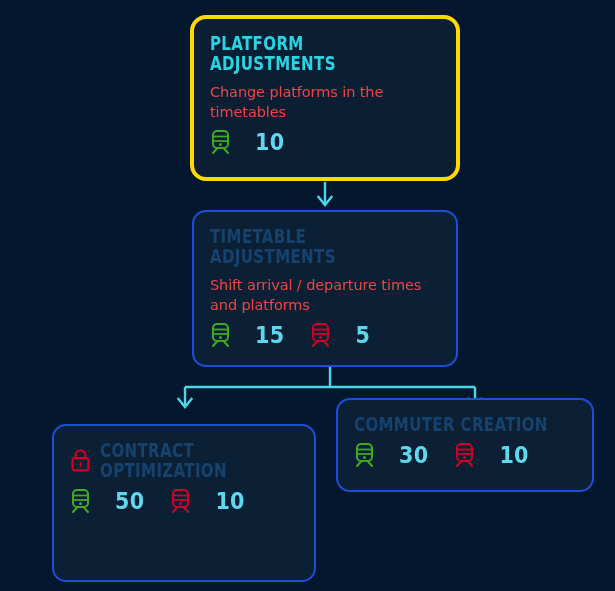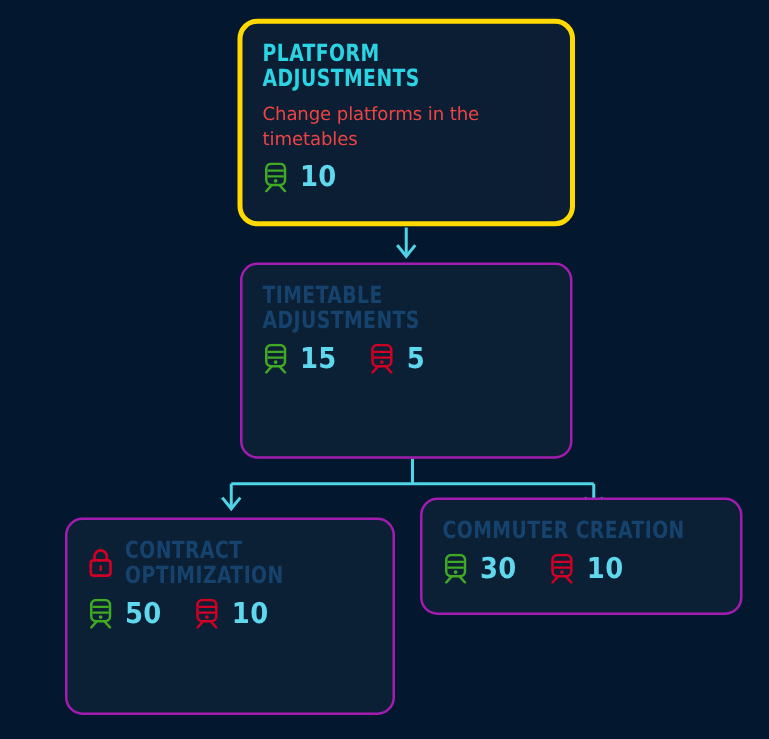--- a/index.html
+++ b/index.html
@@ -18,21 +18,21 @@
   #tech-tree {
     position: absolute;
     inset: 0;
   }
 
   
   .card {
     position: absolute;
     box-sizing: border-box;
     background: #0c2035;
-    border: 2px solid #a21caf;
+    border: 2px solid #1d4ed8;
     border-radius: 14px;
     padding: 14px 16px 12px 16px;
   }
   .card.highlighted {
     border: 4px solid #ffd900;
     border-radius: 16px;
     background: #0b1e33;
   }
 
   .card-title {
@@ -69,21 +69,21 @@
 
   
   .cost-row {
     display: flex;
     align-items: center;
     gap: 26px;
   }
   .cost {
     display: flex;
     align-items: center;
-    gap: 9px;
+    gap: 24px;
   }
   .cost-value {
     color: #5fd8ee;
     font-family: "DejaVu Sans Condensed", "Liberation Sans Narrow", "Liberation Sans", sans-serif;
     font-weight: bold;
     font-size: 23px;
     line-height: 23px;
     letter-spacing: 0.3px;
   }
   .cost svg { display: block; }
@@ -136,20 +136,21 @@
             <path d="M14 18.5 L18 23" stroke="#3faa22" stroke-width="2" stroke-linecap="round"></path>
           </svg>
         </span>
         <span class="cost-value">10</span>
       </div>
     </div>
   </div>
 
   <div class="card" style="left:192px; top:210px; width:266px; height:157px;">
     <div class="card-title title-locked">TIMETABLE ADJUSTMENTS</div>
+    <div class="card-desc">Shift arrival / departure times and platforms</div>
     <div class="cost-row">
       <div class="cost">
         <span>
           <svg width="21" height="24" viewBox="0 0 21 24" aria-hidden="true">
             <rect x="3" y="1" width="15" height="17" rx="4" ry="4" fill="none" stroke="#3faa22" stroke-width="2"></rect>
             <path d="M4 6.5 L17 6.5" stroke="#3faa22" stroke-width="1.8"></path>
             <path d="M4 11 L17 11" stroke="#3faa22" stroke-width="1.8"></path>
             <circle cx="10.5" cy="14.6" r="1.5" fill="#3faa22"></circle>
             <path d="M7 18.5 L3 23" stroke="#3faa22" stroke-width="2" stroke-linecap="round"></path>
             <path d="M14 18.5 L18 23" stroke="#3faa22" stroke-width="2" stroke-linecap="round"></path>
@@ -166,21 +167,21 @@
             <circle cx="10.5" cy="14.6" r="1.5" fill="#d00024"></circle>
             <path d="M7 18.5 L3 23" stroke="#d00024" stroke-width="2" stroke-linecap="round"></path>
             <path d="M14 18.5 L18 23" stroke="#d00024" stroke-width="2" stroke-linecap="round"></path>
           </svg>
         </span>
         <span class="cost-value">5</span>
       </div>
     </div>
   </div>
 
-  <div class="card" style="left:52px; top:414px; width:264px; height:158px;">
+  <div class="card" style="left:52px; top:424px; width:264px; height:158px;">
     <div class="title-row">
       <span class="lock-icon">
         <svg width="21" height="25" viewBox="0 0 21 25" aria-hidden="true">
           <path d="M5.6 10.5 L5.6 7.2 A4.9 4.9 0 0 1 15.4 7.2 L15.4 10.5" fill="none" stroke="#d00024" stroke-width="2.2"></path>
           <rect x="2.6" y="10.2" width="15.8" height="12.2" rx="2.2" ry="2.2" fill="none" stroke="#d00024" stroke-width="2.2"></rect>
           <rect x="9.6" y="14" width="1.9" height="5" rx="0.9" fill="#d00024"></rect>
         </svg>
       </span>
       <span class="card-title title-locked">CONTRACT OPTIMIZATION</span>
     </div>

